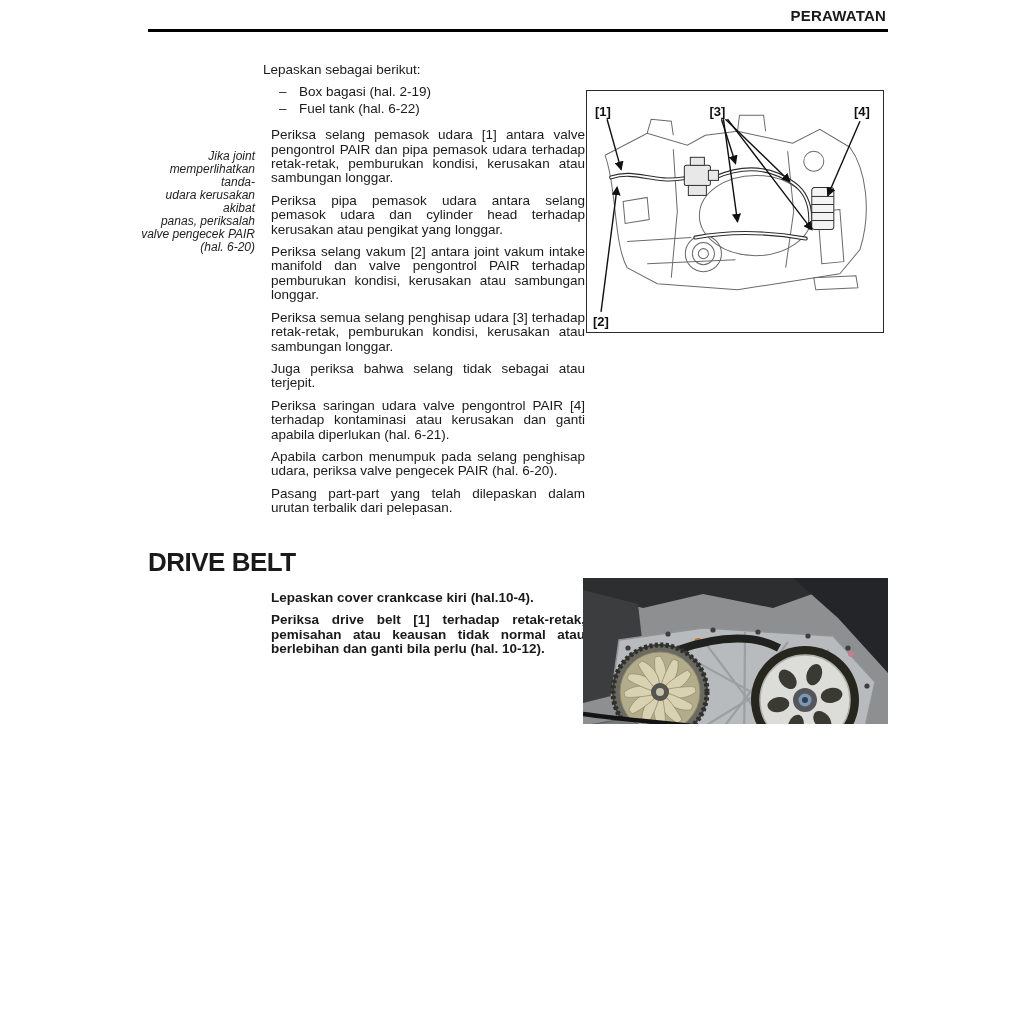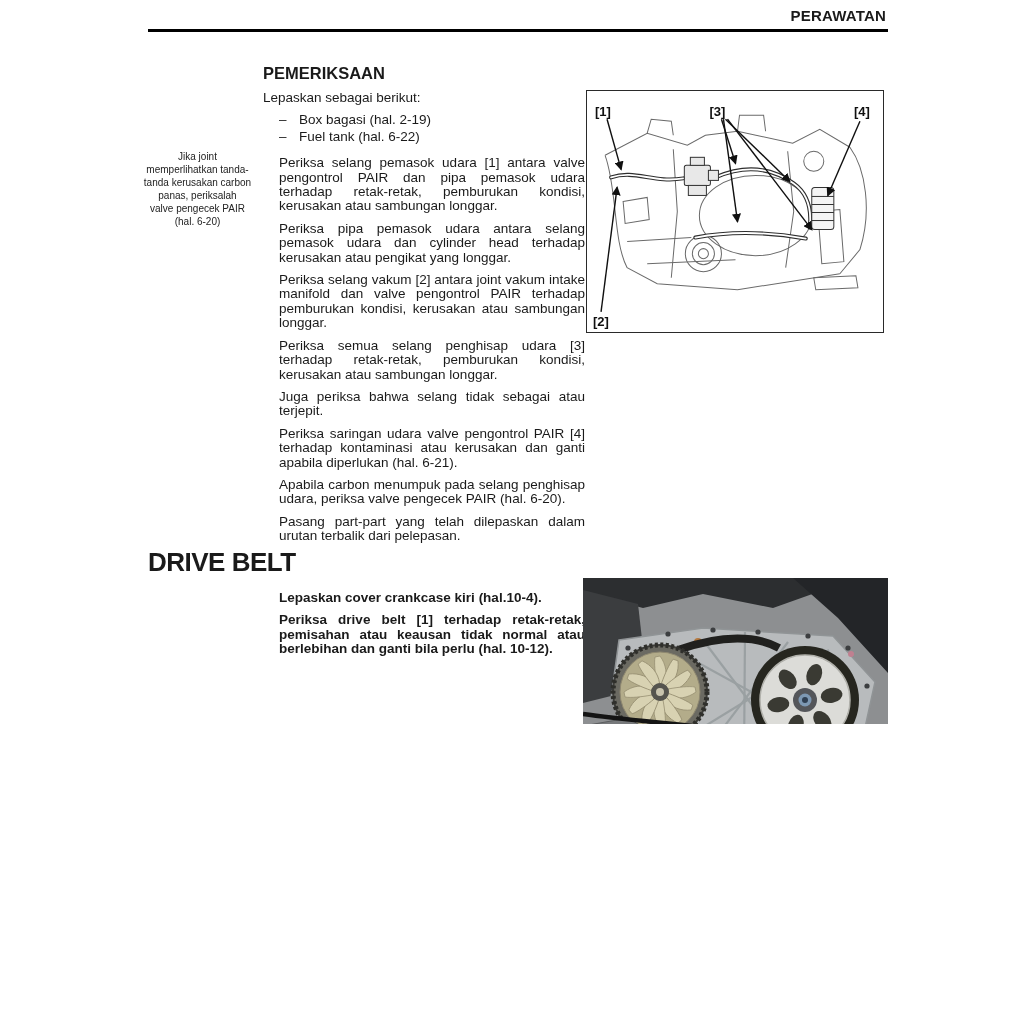--- a/index.html
+++ b/index.html
@@ -5,28 +5,28 @@
   html,body{margin:0;padding:0;background:#ffffff;}
   .page{position:relative;width:1024px;height:724px;background:#ffffff;overflow:hidden;
         font-family:"Liberation Sans",sans-serif;color:#1a1a1a;}
   .abs{position:absolute;}
   .hdr-label{top:7px;left:586px;width:300px;text-align:right;font-size:15px;font-weight:bold;letter-spacing:.2px;}
   .hdr-rule{top:29px;left:148px;width:740px;height:3px;background:#000;}
   .h1{left:148px;font-weight:bold;font-size:26px;letter-spacing:-0.5px;white-space:nowrap;}
   .h1.pair{top:33px;}
   .h1.belt{top:547px;}
   .col-main{left:263px;width:322px;font-size:13.5px;line-height:14.4px;text-align:justify;}
-  .col-main p{margin:0 0 8px 16px;}
+  .col-main p{margin:0 0 8px 8px;}
   .subhead{font-size:16.5px;font-weight:bold;line-height:20px;margin:0 0 8px 0;text-align:left;}
   .intro{margin:0 0 8px 0;}
   .dashlist{margin:0 0 12px 0;}
   .dashlist .row{display:flex;margin-bottom:2px;}
   .dashlist .mk{width:20px;flex:0 0 20px;padding-left:16px;}
-  .marginnote{left:140px;width:115px;top:150px;text-align:center;
-              font-size:10px;line-height:13px;color:#222;}
+  .marginnote{left:140px;width:115px;top:150px;text-align:right;font-style:italic;
+              font-size:12px;line-height:13px;color:#222;}
   .belt-text{top:591px;font-weight:bold;}
   .measure-text{top:803px;}
   .svclimit{font-weight:bold;font-size:15px;margin:0 0 8px 0;text-align:left;}
   .fig{position:absolute;background:#fff;}
   .fig1{left:586px;top:90px;width:298px;height:243px;border:1.5px solid #2a2a2a;box-sizing:border-box;}
   .fig2{left:583px;top:578px;width:305px;height:217px;}
   .fig3{left:586px;top:803px;width:300px;height:209px;border:1.5px solid #4a4a4a;box-sizing:border-box;}
   svg{display:block;width:100%;height:100%;}
   .figlabel{font-family:"Liberation Sans",sans-serif;font-weight:bold;font-size:13px;fill:#101010;}
 </style>
@@ -35,28 +35,27 @@
 
 <div class="page">
 
   <div class="abs hdr-label">PERAWATAN</div>
   <div class="abs hdr-rule"></div>
 
 
   <div class="abs marginnote">
     <div>Jika joint</div>
     <div>memperlihatkan tanda-</div>
-    <div>tanda kerusakan carbon</div>
+    <div>udara kerusakan akibat</div>
     <div>panas, periksalah</div>
     <div>valve pengecek PAIR</div>
     <div>(hal. 6-20)</div>
   </div>
 
   <div class="abs col-main" style="top:63px;">
-    <div class="subhead">PEMERIKSAAN</div>
     <div class="intro">Lepaskan sebagai berikut:</div>
     <div class="dashlist">
       <div class="row">
         <span class="mk">–</span>
         <span>Box bagasi (hal. 2-19)</span>
       </div>
       <div class="row">
         <span class="mk">–</span>
         <span>Fuel tank (hal. 6-22)</span>
       </div>

